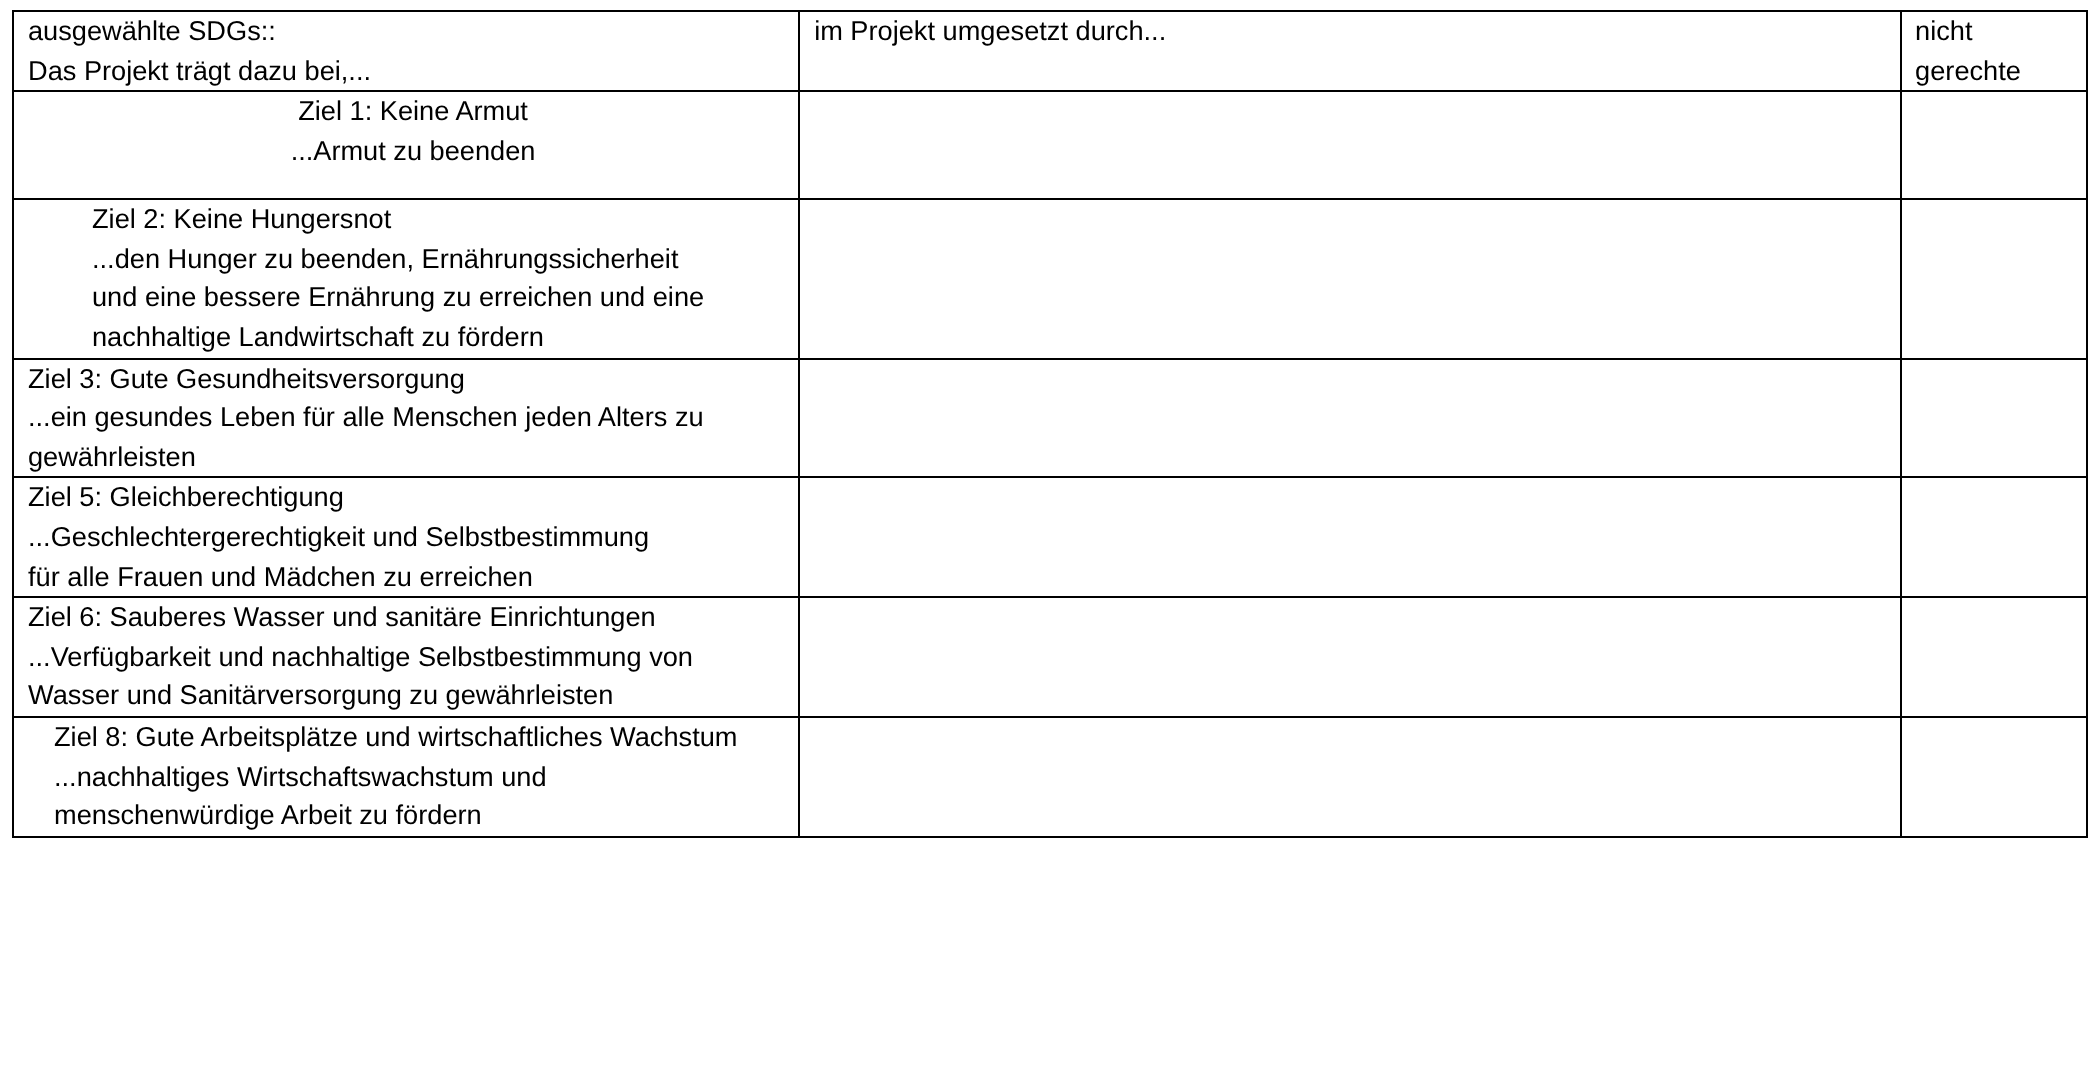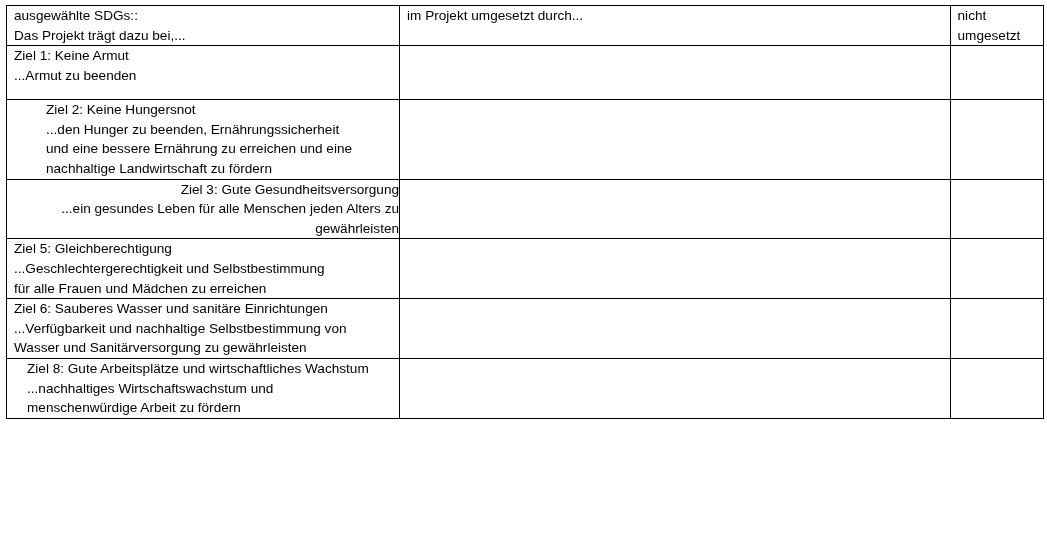--- a/index.html
+++ b/index.html
@@ -51,42 +51,42 @@
     <tr class="row-header">
       <td class="bold">
         <span class="line">ausgewählte SDGs::</span>
         <span class="line">Das Projekt trägt dazu bei,...</span>
       </td>
       <td class="bold">
         <span class="line">im Projekt umgesetzt durch...</span>
       </td>
       <td class="bold">
         <span class="line">nicht</span>
-        <span class="line">umgesetzt</span>
+        <span class="line">gerechte</span>
       </td>
     </tr>
-  <tr style="height: 54px;">
+  <tr style="height: 54px; text-align: center;">
         <td style="height: 53px;">
           <span class="line bold">Ziel 1: Keine Armut</span>
           <span class="line">...Armut zu beenden</span>
         </td>
         <td></td>
         <td></td>
       </tr>
       <tr style="height: 78px;">
         <td style="height: 77px; padding-left: 39px;">
           <span class="line bold">Ziel 2: Keine Hungersnot</span>
           <span class="line">...den Hunger zu beenden, Ernährungssicherheit</span>
           <span class="line">und eine bessere Ernährung zu erreichen und eine</span>
           <span class="line">nachhaltige Landwirtschaft zu fördern</span>
         </td>
         <td></td>
         <td></td>
       </tr>
-      <tr style="height: 59px; text-align: right;">
+      <tr style="height: 59px;">
         <td style="height: 58px;">
           <span class="line bold">Ziel 3: Gute Gesundheitsversorgung</span>
           <span class="line">...ein gesundes Leben für alle Menschen jeden Alters zu</span>
           <span class="line">gewährleisten</span>
         </td>
         <td></td>
         <td></td>
       </tr>
       <tr style="height: 59px;">
         <td style="height: 58px;">

